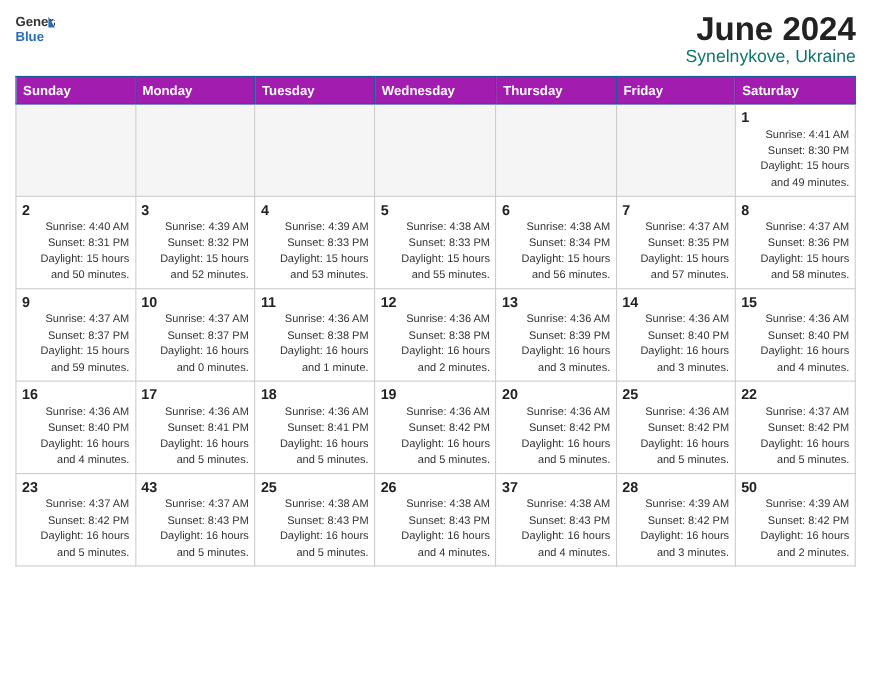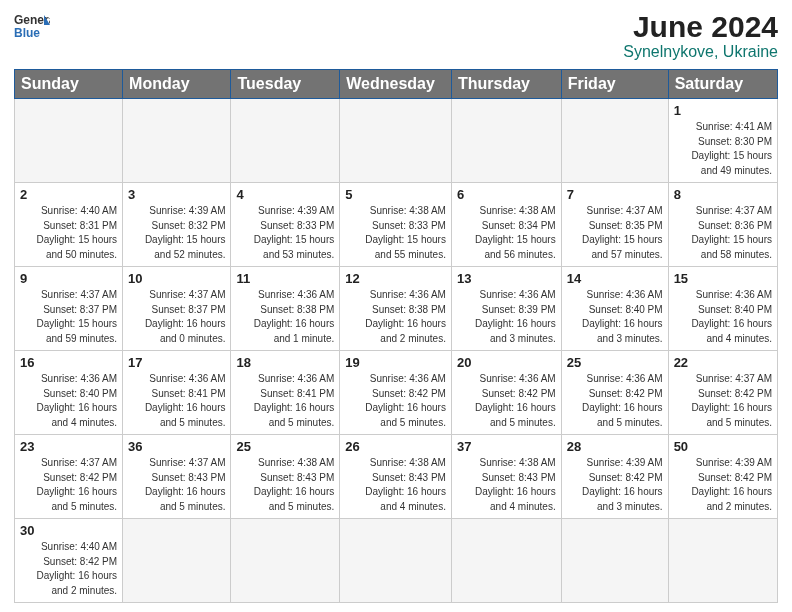--- a/index.html
+++ b/index.html
@@ -43,23 +43,23 @@
     .title-sub {
       font-size: 16px;
       color: #0f766e;
     }
     .calendar {
       width: 100%;
       border-collapse: collapse;
       border: 1px solid #ccc;
     }
     .calendar th {
-      background: #737373;
+      background: #a21caf;
       color: #fff;
-      font-size: 16px;
+      font-size: 12px;
       font-weight: bold;
       padding: 5px 6px;
       text-align: left;
       border: 1px solid #1e5a9a;
     }
     .calendar td {
       vertical-align: top;
       width: 113px;
       min-height: 80px;
       padding: 4px 5px;
@@ -289,21 +289,21 @@
         </tr>
         <tr>
           <td>
             <span class="day-num">23</span>
             <div class="day-info" style="white-space: pre-line;">Sunrise: 4:37 AM
 Sunset: 8:42 PM
 Daylight: 16 hours
 and 5 minutes.</div>
           </td>
           <td>
-            <span class="day-num">36</span>
+            <span class="day-num">43</span>
             <div class="day-info" style="white-space: pre-line;">Sunrise: 4:37 AM
 Sunset: 8:43 PM
 Daylight: 16 hours
 and 5 minutes.</div>
           </td>
           <td>
             <span class="day-num">25</span>
             <div class="day-info" style="white-space: pre-line;">Sunrise: 4:38 AM
 Sunset: 8:43 PM
 Daylight: 16 hours
@@ -330,31 +330,16 @@
 Daylight: 16 hours
 and 3 minutes.</div>
           </td>
           <td>
             <span class="day-num">50</span>
             <div class="day-info" style="white-space: pre-line;">Sunrise: 4:39 AM
 Sunset: 8:42 PM
 Daylight: 16 hours
 and 2 minutes.</div>
           </td>
-        </tr>
-        <tr class="last-row">
-          <td>
-            <span class="day-num">30</span>
-            <div class="day-info" style="white-space: pre-line;">Sunrise: 4:40 AM
-Sunset: 8:42 PM
-Daylight: 16 hours
-and 2 minutes.</div>
-          </td>
-          <td class="empty"></td>
-          <td class="empty"></td>
-          <td class="empty"></td>
-          <td class="empty"></td>
-          <td class="empty"></td>
-          <td class="empty"></td>
         </tr>
       </tbody>
   </table>
 </div>
 
 </body></html>

